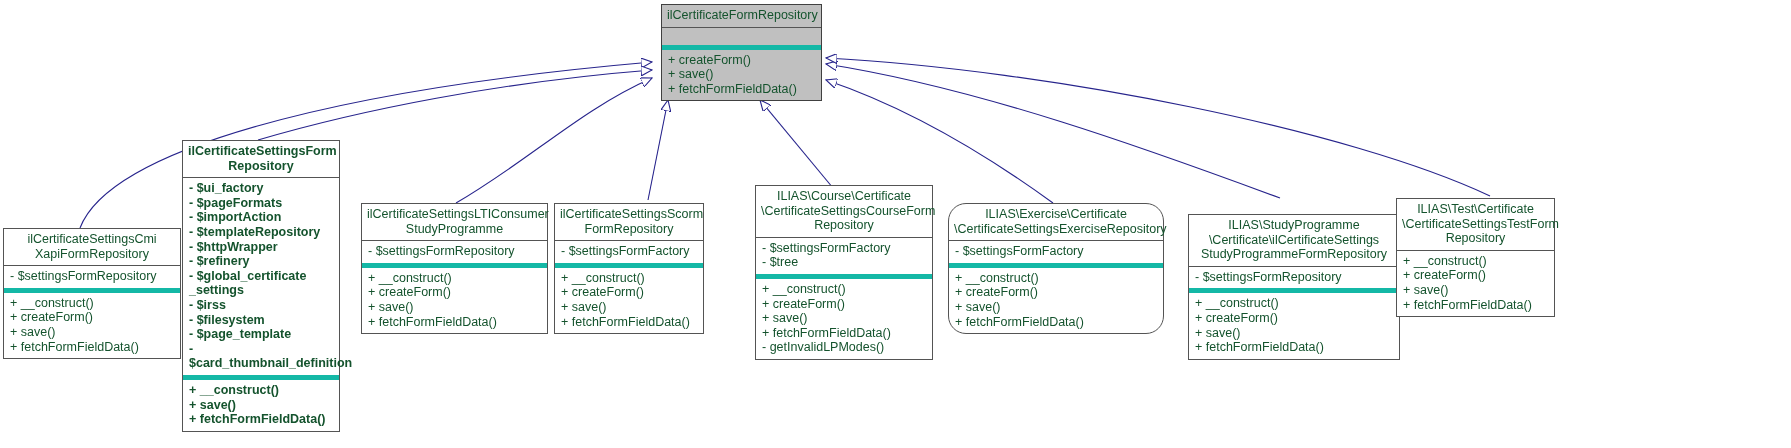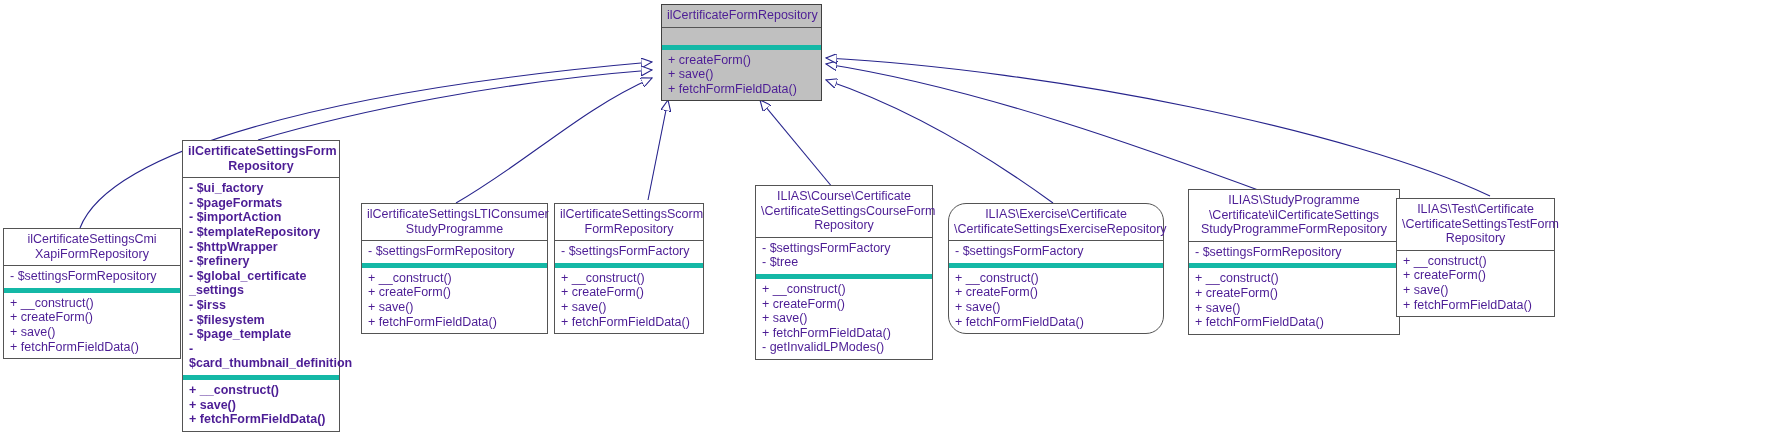--- a/index.html
+++ b/index.html
@@ -9,21 +9,21 @@
     -webkit-font-smoothing:antialiased;
   }
   #canvas{position:absolute;left:0;top:0;width:1791px;height:448px;}
   #edges{position:absolute;left:0;top:0;width:1791px;height:448px;pointer-events:none;}
 
   .uml-class{
     position:absolute;
     box-sizing:border-box;
     border:1px solid #545454;
     background:#ffffff;
-    color:#4c1d95;
+    color:#14532d;
     font-size:12.5px;
     line-height:14.6px;
   }
   .uml-class.base{
     background:#c0c0c0;
     border:1px solid #404040;
   }
   .cls-title{
     box-sizing:border-box;
     text-align:center;
@@ -147,21 +147,21 @@
   <div class="uml-class" style="left:948px;top:203px;width:216px;border-radius:18px;">
     <div class="cls-title">ILIAS\Exercise\Certificate
 \CertificateSettingsExerciseRepository</div>
     <div class="cls-attrs">- $settingsFormFactory</div>
     <div class="cls-ops">+ __construct()
 + createForm()
 + save()
 + fetchFormFieldData()</div>
   </div>
 
-  <div class="uml-class" style="left:1188px;top:189px;width:212px;">
+  <div class="uml-class" style="left:1188px;top:214px;width:212px;">
     <div class="cls-title">ILIAS\StudyProgramme
 \Certificate\ilCertificateSettings
 StudyProgrammeFormRepository</div>
     <div class="cls-attrs">- $settingsFormRepository</div>
     <div class="cls-ops">+ __construct()
 + createForm()
 + save()
 + fetchFormFieldData()</div>
   </div>
 

